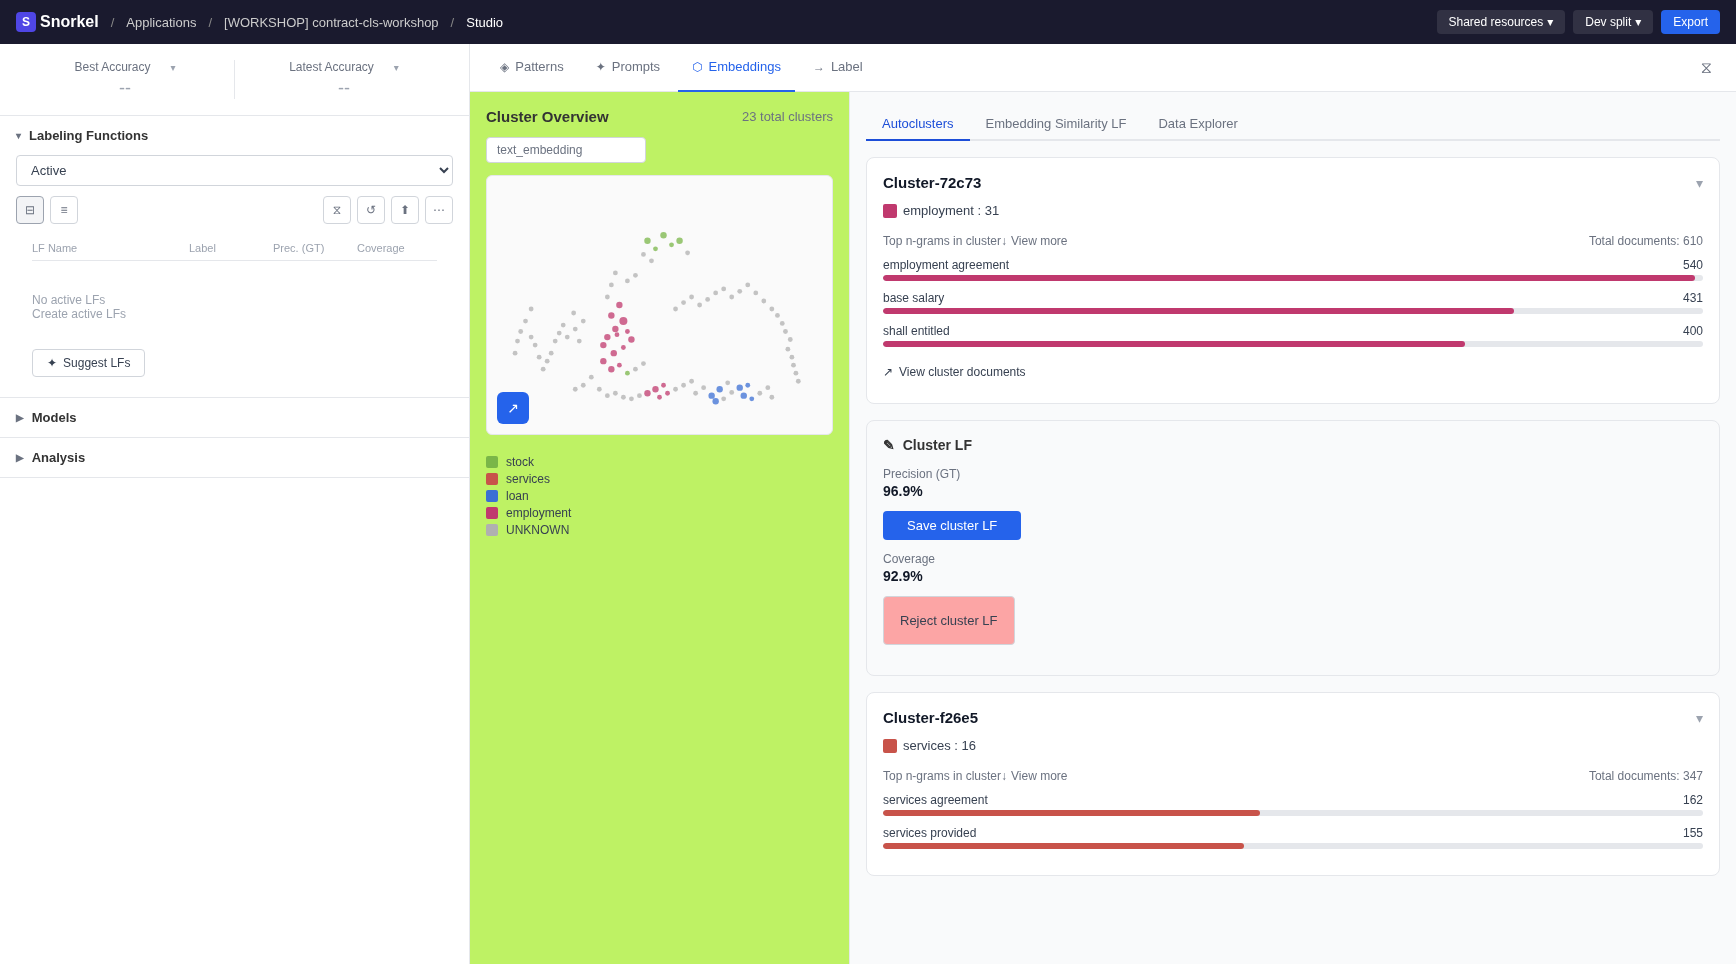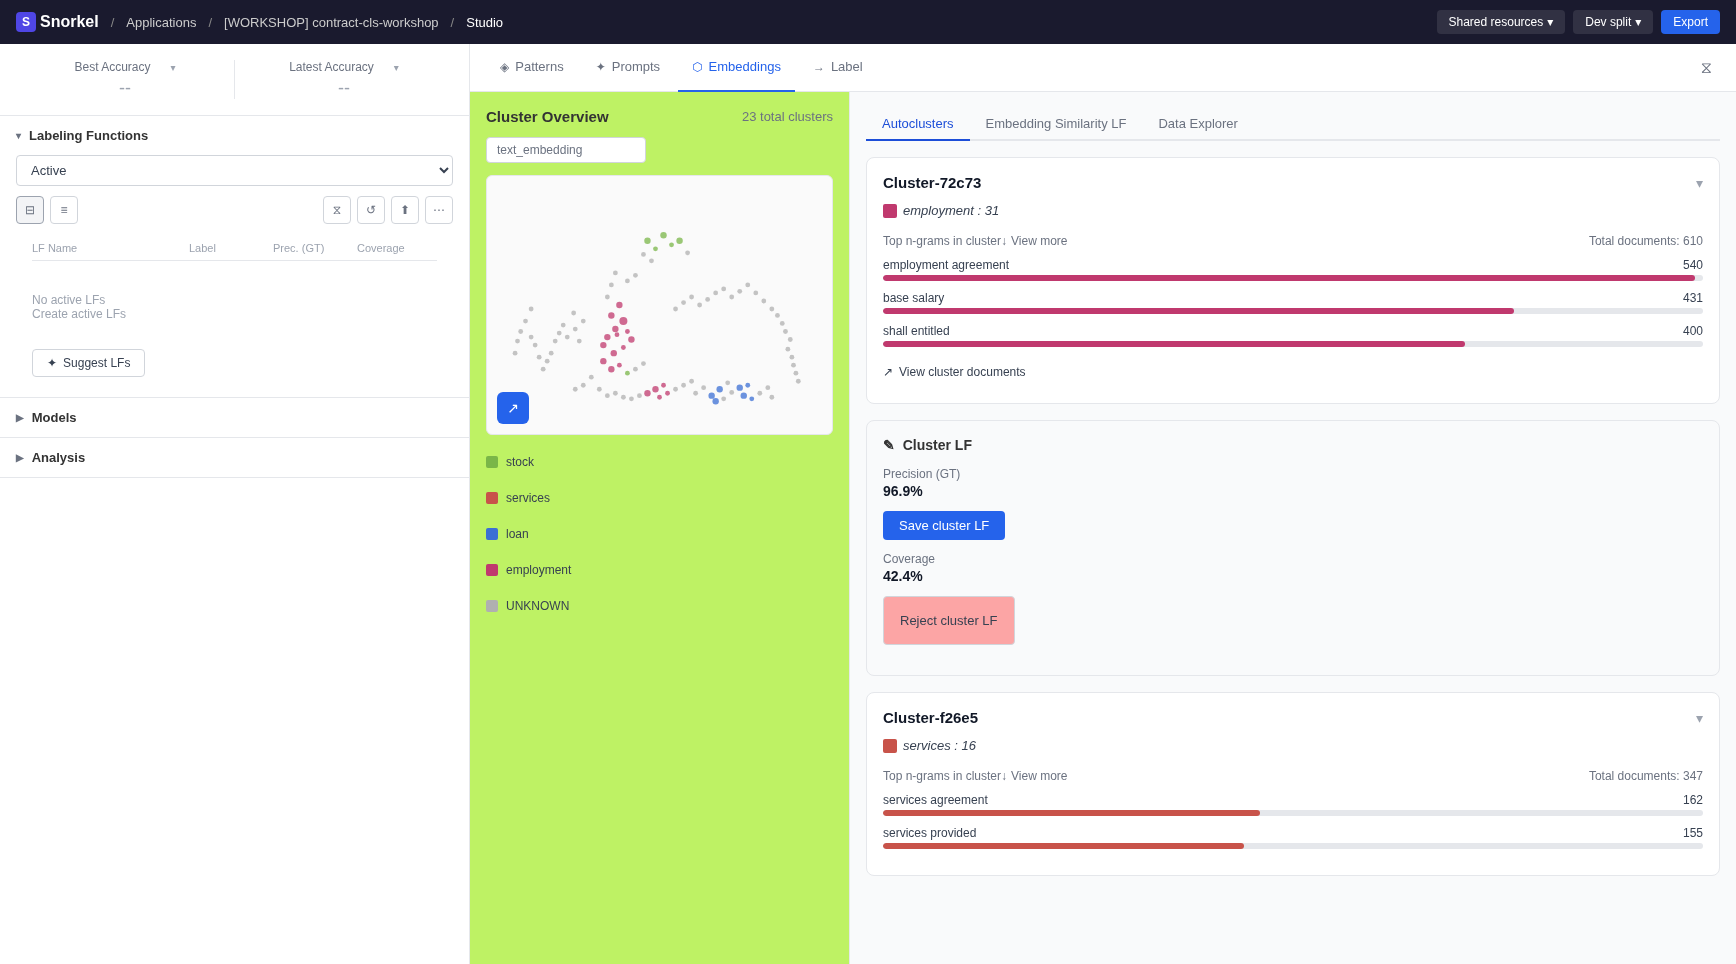--- a/index.html
+++ b/index.html
@@ -282,21 +282,21 @@
       cursor: pointer;
       display: flex;
       align-items: center;
       justify-content: center;
       font-size: 14px;
     }
 
     .legend {
       display: flex;
       flex-direction: column;
-      gap: 22px;
+      gap: 3px;
       padding: 8px 0;
     }
     .legend-item {
       display: flex;
       align-items: center;
       gap: 8px;
       font-size: 12px;
       color: #374151;
     }
     .legend-dot {
@@ -364,21 +364,20 @@
       margin-bottom: 12px;
     }
     .label-color {
       width: 14px;
       height: 14px;
       border-radius: 2px;
     }
     .label-text {
       font-size: 13px;
       color: #374151;
-      font-style: italic;
     }
 
     .ngrams-header {
       display: flex;
       align-items: center;
       justify-content: space-between;
       margin-bottom: 10px;
       margin-top: 16px;
     }
     .ngrams-title {
@@ -478,21 +477,21 @@
     .lf-actions {
       display: flex;
       gap: 8px;
       align-items: center;
     }
     .save-lf-btn {
       background: #2563eb;
       color: #fff;
       border: none;
       border-radius: 4px;
-      padding: 7px 16px;
+      padding: 7px 24px;
       font-size: 13px;
       cursor: pointer;
       font-weight: 500;
       text-align: right;
     }
     .reject-lf-btn {
       background: #fca5a5;
       color: #374151;
       border: 1px solid #d1d5db;
       border-radius: 4px;
@@ -883,21 +882,21 @@
           <div class="lf-metrics">
             <div class="lf-metric">
               <span class="lf-metric-label">Precision (GT)</span>
               <span class="lf-metric-value">96.9%</span>
             </div>
             <div class="lf-actions">
               <button class="save-lf-btn">Save cluster LF</button>
             </div>
             <div class="lf-metric">
               <span class="lf-metric-label">Coverage</span>
-              <span class="lf-metric-value">42.4%</span>
+              <span class="lf-metric-value">92.9%</span>
             </div>
             <div class="lf-actions">
               <button class="reject-lf-btn">Reject cluster LF</button>
             </div>
           </div>
         </div>
 
         <div class="cluster-card">
           <div class="cluster-card-header">
             <span class="cluster-name">Cluster-f26e5</span>

